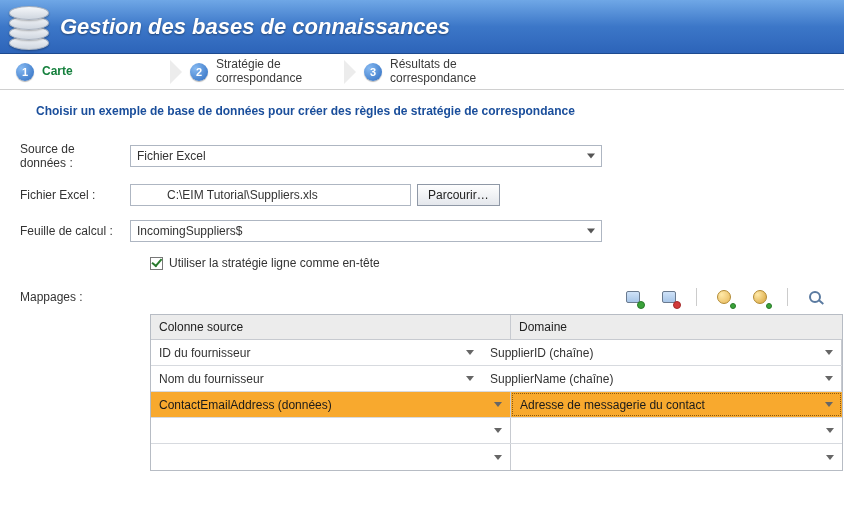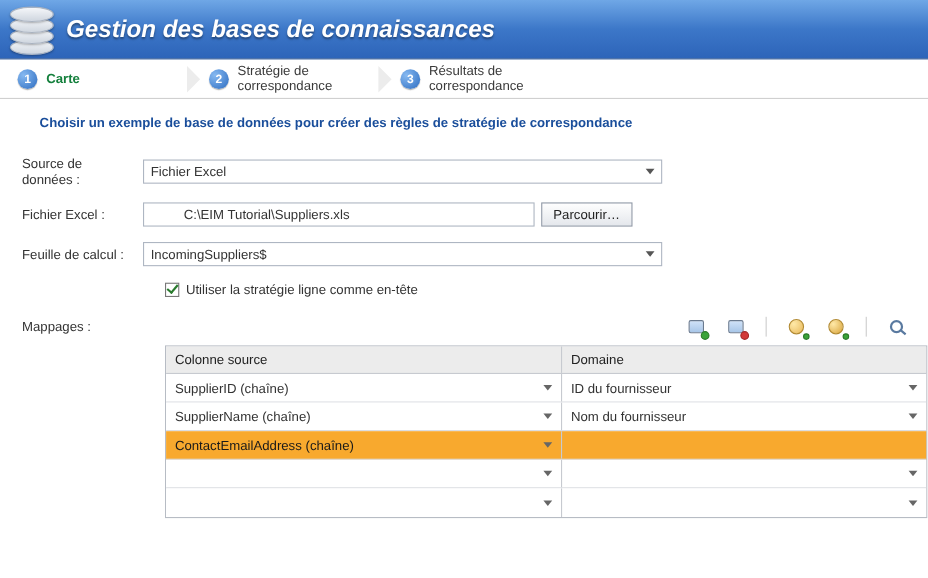--- a/index.html
+++ b/index.html
@@ -28,21 +28,21 @@
   
   .body { padding: 14px 20px 0 20px; }
   h2.subheading { color: #1a4e9b; font-size: 12px; font-weight: 700; margin: 0 0 24px 16px; }
 
   
   .form-row { display: flex; align-items: center; margin-bottom: 14px; }
   .form-label { width: 110px; color: #333; padding-right: 6px; }
   .combo, .textbox { height: 22px; border: 1px solid #aeb6c2; background: #fff; display: flex; align-items: center; padding: 0 6px; font-size: 12px; color: #333; position: relative; }
   .combo { width: 472px; cursor: pointer; }
   .combo .caret { position: absolute; right: 6px; top: 50%; transform: translateY(-50%); width: 0; height: 0; border-left: 4px solid transparent; border-right: 4px solid transparent; border-top: 5px solid #555; }
-  .textbox { width: 356px; padding-left: 36px; }
+  .textbox { width: 281px; padding-left: 36px; }
   .btn { height: 22px; border: 1px solid #8f98a6; background: linear-gradient(to bottom, #fefefe, #e4e7ec); padding: 0 10px; margin-left: 6px; cursor: pointer; display: inline-flex; align-items: center; font-size: 12px; color: #222; }
   .checkbox-row { display: flex; align-items: center; margin: 4px 0 18px 130px; gap: 6px; }
   .checkbox { width: 13px; height: 13px; border: 1px solid #777; background: #fff; display: flex; align-items: center; justify-content: center; }
   .checkbox.checked::after { content: ""; width: 4px; height: 8px; border: solid #2a7b2e; border-width: 0 2px 2px 0; transform: rotate(40deg) translate(-1px,-1px); }
 
   
   .mappings-row { display: flex; align-items: flex-start; }
   .mappings-label { width: 110px; padding-top: 2px; }
   .toolbar { margin-left: auto; display: flex; gap: 18px; align-items: center; }
   .tool-icon { width: 18px; height: 18px; cursor: pointer; display: flex; align-items: center; justify-content: center; position: relative; }
@@ -161,42 +161,46 @@
       </div>
     </div>
 
     <div class="grid">
       <div class="grid-header">
         <div class="gh-cell col-src">Colonne source</div>
         <div class="gh-cell col-dom">Domaine</div>
       </div>
 
       <div class="grid-row">
+        <div class="cell col-dom">
+            <span>ID du fournisseur</span>
+            <span class="caret"></span>
+          </div>
         <div class="cell col-src">
             <span>SupplierID (chaîne)</span>
             <span class="caret"></span>
           </div>
-        <div class="cell col-dom">
-            <span>ID du fournisseur</span>
-            <span class="caret"></span>
-          </div>
       </div>
       <div class="grid-row">
+        <div class="cell col-dom">
+            <span>Nom du fournisseur</span>
+            <span class="caret"></span>
+          </div>
         <div class="cell col-src">
             <span>SupplierName (chaîne)</span>
             <span class="caret"></span>
           </div>
-        <div class="cell col-dom">
-            <span>Nom du fournisseur</span>
-            <span class="caret"></span>
-          </div>
       </div>
       <div class="grid-row active">
         <div class="cell col-src">
-            <span>ContactEmailAddress (chaîne)</span>
+            <span>ContactEmailAddress (données)</span>
+            <span class="caret"></span>
+          </div>
+        <div class="cell col-dom">
+            <span>Adresse de messagerie du contact</span>
             <span class="caret"></span>
           </div>
       </div>
       <div class="grid-row">
         <div class="cell col-src">
             <span></span>
             <span class="caret"></span>
           </div>
         <div class="cell col-dom">
             <span></span>

